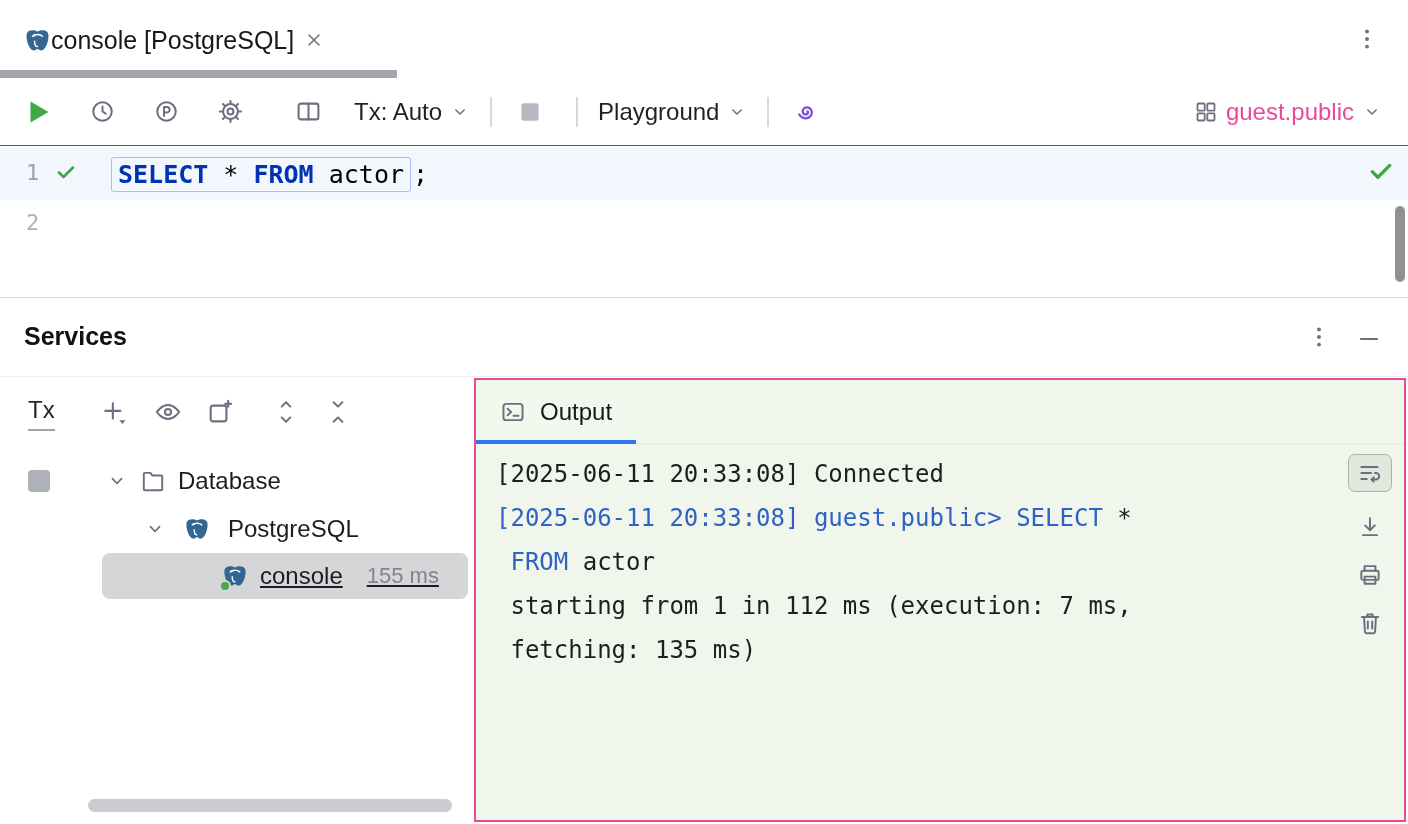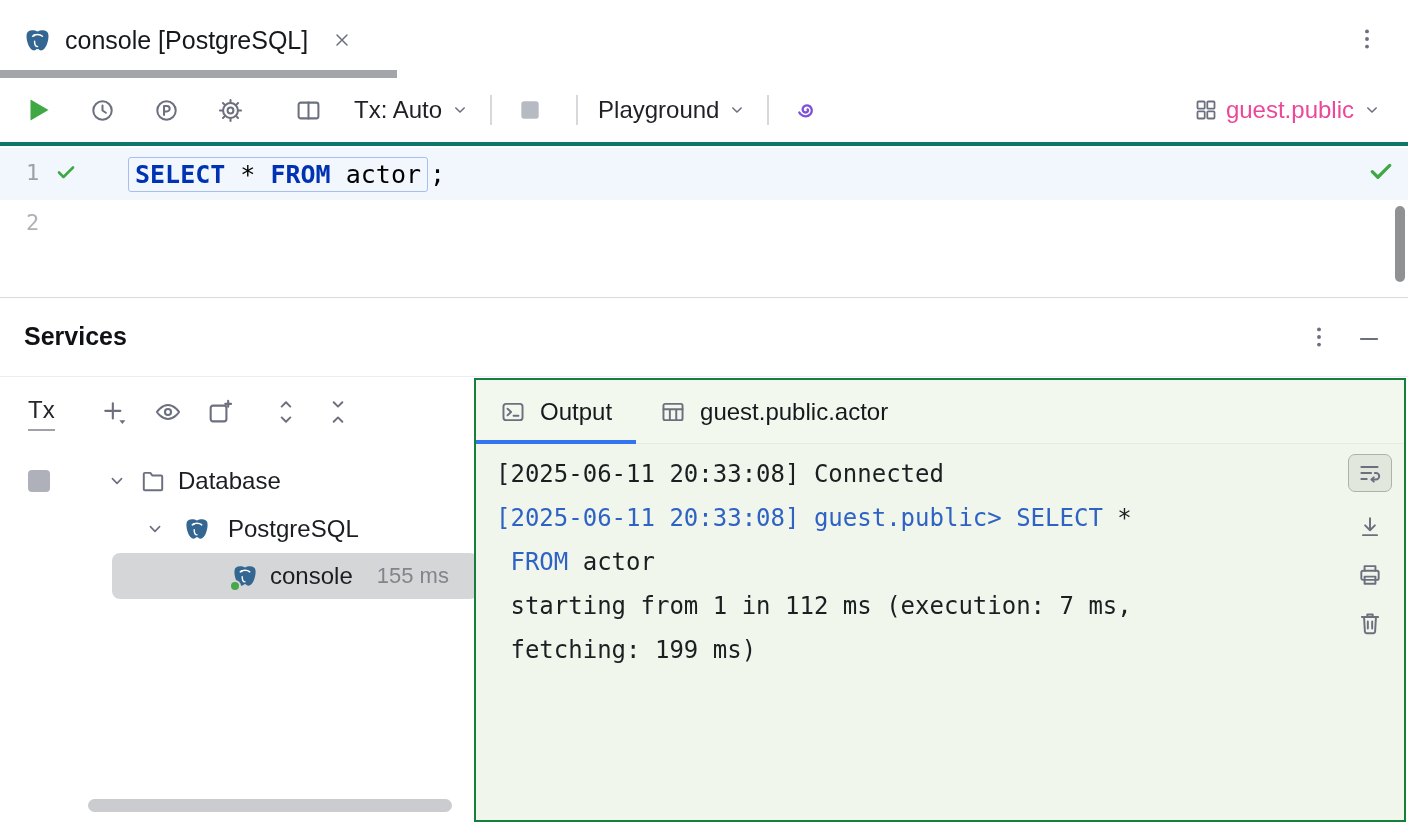--- a/index.html
+++ b/index.html
@@ -7,45 +7,45 @@
   .app {
     position: relative; width: 1408px; height: 824px; background: #fff;
     font-family: "Liberation Sans", sans-serif; color: #1b1d22; overflow: hidden;
   }
   svg { display: block; }
   .ic { stroke: #6C707E; fill: none; stroke-width: 1.8; stroke-linecap: round; stroke-linejoin: round; }
   button { background: none; border: 0; padding: 0; cursor: pointer; display: flex; align-items: center; justify-content: center; }
 
   
   .tabbar { position: absolute; left: 0; top: 0; right: 0; height: 78px; background: #fff; }
-  .tab { position: absolute; left: 24px; top: 20px; height: 40px; display: flex; align-items: center; gap: 14px; cursor: pointer; }
+  .tab { position: absolute; left: 24px; top: 20px; height: 40px; display: flex; align-items: center; cursor: pointer; }
   .tab-title { font-size: 25px; color: #16181d; }
   .tab-close { margin-left: 10px; display: flex; align-items: center; }
   .tab-kebab { position: absolute; right: 28px; top: 26px; cursor: pointer; }
   .tab-scroll-thumb { position: absolute; left: 0; top: 70px; width: 397px; height: 8px; background: #A3A5AA; }
 
   
-  .toolbar { position: absolute; left: 0; top: 78px; right: 0; height: 68px; display: flex; align-items: center; padding: 0 22px 0 20px; border-bottom: 4px solid #0f766e; }
+  .toolbar { position: absolute; left: 0; top: 78px; right: 0; height: 68px; display: flex; align-items: center; padding: 0 22px 0 20px; border-bottom: 1px solid #0f766e; }
   .tbtn { margin-right: 28px; width: 36px; height: 36px; }
   .tbtn.gapL { margin-left: 14px; }
   .tdrop { display: flex; align-items: center; gap: 8px; cursor: pointer; margin-right: 20px; }
   .tdrop-label { font-size: 24px; color: #1f2126; }
   .tsep { width: 2px; height: 30px; background: #D6D8DC; margin-right: 20px; }
   .tspacer { flex: 1; }
   .schema-group { margin-right: 4px; }
   .schema-group .tdrop-label { color: #ec4899; }
 
   
   .editor { position: absolute; left: 0; top: 146px; right: 0; height: 151px; background: #fff; }
   .cur-line { position: absolute; left: 0; right: 0; top: 2px; height: 52px; background: #F2F6FD; }
   .lnum { position: absolute; left: 26px; font-family: "DejaVu Sans Mono", monospace; font-size: 22px; color: #9DA0A6; }
   .lnum.n1 { top: 14px; }
   .lnum.n2 { top: 64px; color: #AEB1B6; }
   .gut-check { position: absolute; left: 54px; top: 14px; }
-  .code-row { position: absolute; left: 128px; top: 2px; height: 52px; display: flex; align-items: center;
+  .code-row { position: absolute; left: 111px; top: 2px; height: 52px; display: flex; align-items: center;
               font-family: "DejaVu Sans Mono", monospace; font-size: 25px; color: #000; cursor: text; }
   .stmt-box { display: inline-block; border: 1.5px solid #A8BEF0; border-radius: 3px; padding: 2px 6px; }
   .kw { color: #0033B3; font-weight: bold; }
   .code-after { margin-left: 2px; }
   .ok-right { position: absolute; right: 12px; top: 10px; }
   .vscroll { position: absolute; right: 3px; top: 60px; width: 10px; height: 76px; background: #7D7E80; border-radius: 5px; opacity: .85; cursor: pointer; }
 
   
   .svc-header { position: absolute; left: 0; top: 297px; right: 0; height: 80px; border-top: 1px solid #D8DADE; border-bottom: 1px solid #ECEDF0; background: #fff; }
   .svc-title { position: absolute; left: 24px; top: 24px; font-size: 25px; font-weight: bold; color: #101114; }
@@ -60,28 +60,28 @@
   .stb.b-add { left: 96px; }
   .stb.b-eye { left: 150px; }
   .stb.b-dup { left: 202px; }
   .stb.b-exp { left: 268px; }
   .stb.b-col { left: 320px; }
   .cbx { position: absolute; left: 28px; top: 92px; width: 22px; height: 22px; background: #AEB1BA; border-radius: 4px; cursor: pointer; }
   .trow { position: absolute; left: 0; right: 6px; height: 48px; display: flex; align-items: center; gap: 12px; font-size: 24px; color: #1b1d22; cursor: pointer; }
   .trow .lbl { white-space: nowrap; }
   .r1 { top: 79px; padding-left: 106px; }
   .r2 { top: 127px; padding-left: 144px; gap: 18px; }
-  .r3 { top: 175px; left: 112px; width: 366px; height: 46px; background: #D5D6D8; border-radius: 8px; padding-left: 120px; }
+  .r3 { top: 175px; left: 102px; width: 366px; height: 46px; background: #D5D6D8; border-radius: 8px; padding-left: 120px; text-decoration: underline; }
   .duration { font-size: 22px; color: #83858C; margin-left: 12px; }
   .conn-wrap { position: relative; width: 26px; height: 26px; }
   .conn-dot { position: absolute; left: -3px; bottom: -3px; width: 12px; height: 12px; background: #46A74C; border: 2px solid #D5D6D8; border-radius: 50%; }
   .hscroll { position: absolute; left: 88px; bottom: 12px; width: 364px; height: 13px; background: #CACCD0; border-radius: 7px; cursor: pointer; }
 
   
-  .outpanel { position: absolute; left: 474px; top: 378px; width: 932px; height: 444px; background: #F0F6EB; border: 2px solid #15803d; }
+  .outpanel { position: absolute; left: 474px; top: 378px; width: 932px; height: 444px; background: #F0F6EB; border: 2px solid #ec4899; }
   .out-tabs { position: relative; height: 64px; display: flex; align-items: stretch; border-bottom: 1px solid #E4ECDD; background: #F3F8EF; }
   .otab { display: flex; align-items: center; gap: 14px; padding: 0 24px; font-size: 24px; color: #17181c; position: relative; cursor: pointer; }
   .otab.active::after { content: ""; position: absolute; left: 0; right: 0; bottom: -1px; height: 4px; background: #3574F0; }
   .out-lines { position: absolute; left: 20px; top: 72px; right: 66px; bottom: 6px; overflow: hidden;
                font-family: "DejaVu Sans Mono", monospace; font-size: 24px; line-height: 44px; color: #1c1e22; }
   .out-line { white-space: pre; }
   .b { color: #2E62C4; }
   .rail { position: absolute; right: 8px; top: 74px; width: 52px; display: flex; flex-direction: column; align-items: center; gap: 22px; }
   .railbtn { cursor: pointer; display: flex; align-items: center; justify-content: center; }
   .railbtn.active { background: #E2E7DD; border: 1px solid #A9B6A3; border-radius: 7px; padding: 5px 8px; }
@@ -311,35 +311,28 @@
 
   <div class="outpanel">
     <div class="out-tabs">
       <div class="otab active">
         <svg class="ic" viewBox="0 0 24 24" width="26" height="26">
           <rect x="3.2" y="4.5" width="17.6" height="15" rx="2.5"></rect>
             <path d="m7 9 3.2 3L7 15M12.5 15.5H17"></path>
         </svg>
         <span>Output</span>
       </div>
-      <div class="otab">
-        <svg class="ic" viewBox="0 0 24 24" width="26" height="26">
-          <rect x="3.2" y="4.5" width="17.6" height="15" rx="1.5"></rect>
-            <path d="M3.2 9.5h17.6M9.1 9.5v10M15 9.5v10"></path>
-        </svg>
-        <span>guest.public.actor</span>
-      </div>
     </div>
 
     <div class="out-lines" id="out-lines">
         <div class="out-line"><span>[2025-06-11 20:33:08] Connected</span></div>
         <div class="out-line"><span class="b">[2025-06-11 20:33:08] guest.public&gt; </span><span class="b">SELECT</span><span> *</span></div>
         <div class="out-line"><span> </span><span class="b">FROM</span><span> actor</span></div>
         <div class="out-line"><span> starting from 1 in 112 ms (execution: 7 ms,</span></div>
-        <div class="out-line"><span> fetching: 199 ms)</span></div>
+        <div class="out-line"><span> fetching: 135 ms)</span></div>
       </div>
 
     <div class="rail">
       <span class="railbtn active">
         <svg class="ic" viewBox="0 0 24 24" width="26" height="26">
           <path d="M4 6.5h15M4 12h9M4 17.5h5"></path>
             <path d="M16.5 12h1a3 3 0 0 1 0 6h-4"></path>
             <path d="m15.5 16-2 2 2 2"></path>
         </svg>
       </span>

